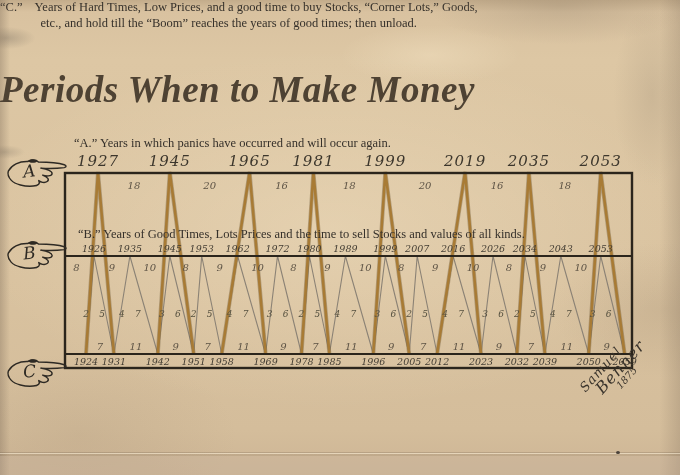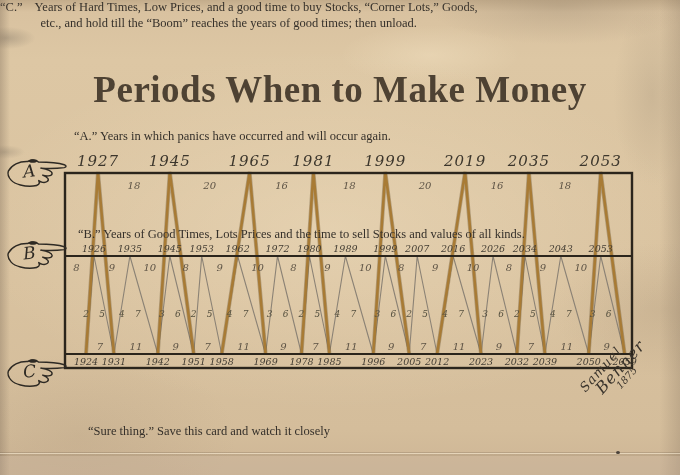--- a/index.html
+++ b/index.html
@@ -13,24 +13,24 @@
     radial-gradient(ellipse 55px 130px at 652px 95px,rgba(160,142,118,.28),transparent 70%),
     radial-gradient(ellipse 42px 16px at 6px 38px,rgba(118,108,94,.38),transparent 70%),
     radial-gradient(ellipse 30px 10px at 4px 152px,rgba(118,108,94,.30),transparent 70%),
     radial-gradient(ellipse 480px 240px at 330px 230px,rgba(255,242,214,.28),transparent 75%),
     radial-gradient(ellipse 210px 110px at 80px 435px,rgba(150,128,105,.16),transparent 75%),
     radial-gradient(ellipse 150px 90px at 665px 310px,rgba(150,130,106,.20),transparent 75%),
     radial-gradient(ellipse 120px 40px at 430px 55px,rgba(255,240,210,.30),transparent 75%);}
   .crease{position:absolute;left:0;top:452px;width:680px;height:4px;pointer-events:none;
     background:linear-gradient(180deg,rgba(96,80,62,.22) 0 1px,rgba(255,246,226,.45) 1px 2px,rgba(96,80,62,.14) 2px 4px);}
   .bottom-band{position:absolute;left:0;top:456px;width:680px;height:19px;pointer-events:none;background:rgba(196,176,166,.22);}
-  .title{position:absolute;left:0;top:68px;width:680px;text-align:center;margin:0;
-    font-size:37px;font-weight:700;color:#4e4233;letter-spacing:.5px;}
+  .title{position:absolute;left:0;top:68px;width:680px;margin:0;
+    font-size:37px;font-weight:700;color:#4e4233;letter-spacing:.5px;font-style:italic;}
   .caption{position:absolute;font-size:12.5px;color:#35302a;}
-  .caption-a{left:74px;top:129px;}
+  .caption-a{left:74px;top:136px;}
   .caption-b{left:78px;top:227px;z-index:5;}
   .caption-c{left:60px;top:374px;display:flex;z-index:5;}
   .caption-c .c-label{font-size:12.5px;color:#35302a;margin-right:12px;}
   .caption-c .c-lines{font-size:12.5px;color:#35302a;line-height:15.5px;}
   .caption-c .c-lines div:last-child{margin-left:6px;}
   .footer-note{position:absolute;left:88px;top:424px;font-size:12.5px;color:#35302a;}
   .signature{position:absolute;left:578px;top:386px;transform:rotate(-48deg);transform-origin:left top;
     color:#3a342c;font-family:"DejaVu Serif",serif;font-style:italic;z-index:6;}
   .signature .sig1{font-size:13px;line-height:12px;letter-spacing:1px;}
   .signature .sig2{font-size:16px;line-height:14px;margin-left:10px;letter-spacing:1px;}
@@ -212,21 +212,20 @@
   <div class="caption caption-b">“B.” Years of Good Times, Lots Prices and the time to sell Stocks and values of all kinds.</div>
 
   <div class="caption-c">
     <span class="c-label">“C.”</span>
     <div class="c-lines">
       <div>Years of Hard Times, Low Prices, and a good time to buy Stocks, “Corner Lots,” Goods,</div>
       <div>etc., and hold till the “Boom” reaches the years of good times; then unload.</div>
     </div>
   </div>
 
-  <div class="footer-note">“Sure thing.” Save this card and watch it closely</div>
 
   <div class="signature">
     <div class="sig1">Samuel</div>
     <div class="sig2">Benner</div>
     <div class="sig3">1875</div>
   </div>
 
   <div class="hand hand-a">
     <svg width="64" height="40" viewBox="0 0 68 40">
       <path d="M3.5 17 C7 10.5 15 6.5 24 6.8 C27 4.4 33 4.2 35.5 7.2 C45 7.2 57 8.2 63 10.2 C65.5 11 65.5 12.8 63 13.2 C55 14.2 45 14.2 38 13.8 C45 15 50.5 17 50 19.8 C49.6 22.4 43.5 22.6 40 21.2 C45.5 23.4 47.5 26 44.8 28 C42 30 37.8 28.6 35.8 27 C37.6 30 35.8 32.4 30 32.8 C21 33.6 10.5 31 6.5 26.5 C3.5 23 2.5 20 3.5 17 Z" fill="none" stroke="#2e2a24" stroke-width="1.5" stroke-linejoin="round"></path>

